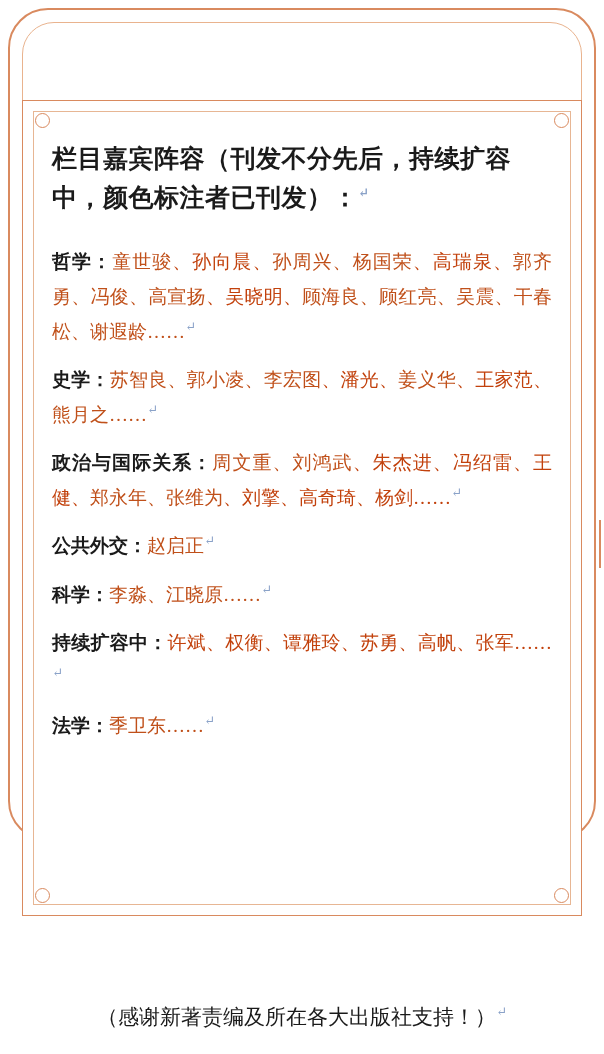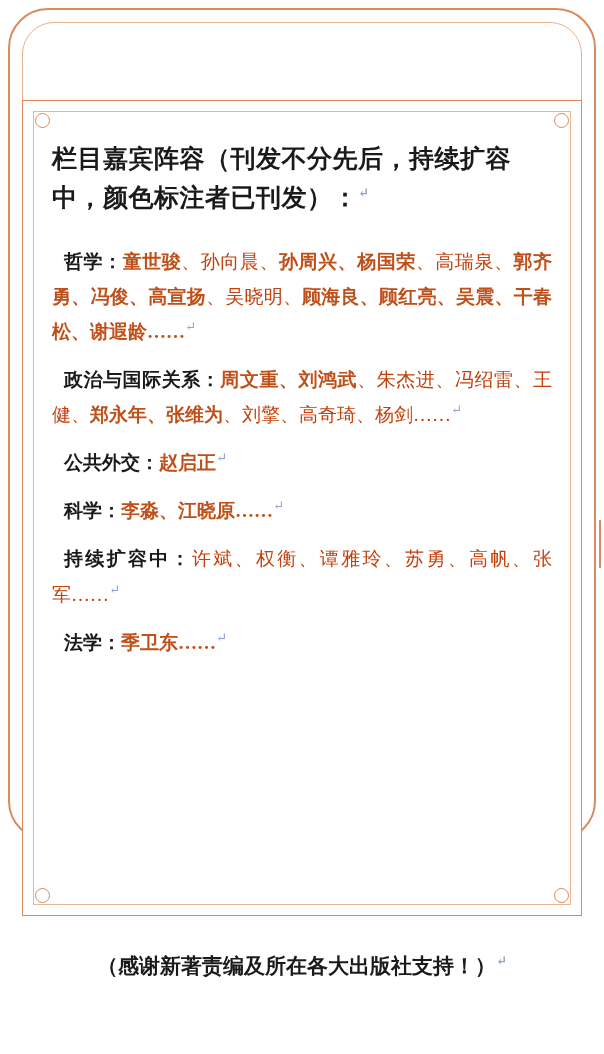--- a/index.html
+++ b/index.html
@@ -93,42 +93,41 @@
   .para {
     font-size: 19px;
     line-height: 1.85;
     color: #1a1a1a;
     margin-bottom: 13px;
     text-align: justify;
   }
   .lbl {
     font-weight: bold;
     color: #1a1a1a;
-    margin-left: 12px;
   }
   .hl {
-    font-weight: bold;
+    font-weight: normal;
     color: #c0501a;
   }
   .pl {
     color: #c2410c;
   }
   .mark {
     color: #8aa2c8;
     font-size: 13px;
     vertical-align: super;
   }
   .footer {
     position: absolute;
     left: 0;
     right: 0;
-    top: 952px;
+    top: 1003px;
     text-align: center;
     font-size: 21px;
-    font-weight: bold;
+    font-weight: normal;
     color: #1a1a1a;
   }
   .sidebar-tick {
     position: absolute;
     right: 3px;
     top: 520px;
     width: 2px;
     height: 48px;
     background: #d98a5f;
   }
@@ -149,20 +148,21 @@
   </div>
 
   <div class="sidebar-tick"></div>
 
   <div class="content">
     <div class="title">
       <span>栏目嘉宾阵容（刊发不分先后，持续扩容中，颜色标注者已刊发）：</span><span class="mark">↵</span>
     </div>
     <div id="sections">
         <div class="para"><span class="lbl">哲学：</span><span class="hl">童世骏</span><span class="pl">、孙向晨、</span><span class="hl">孙周兴、杨国荣</span><span class="pl">、高瑞泉、</span><span class="hl">郭齐勇、冯俊、高宣扬</span><span class="pl">、吴晓明、</span><span class="hl">顾海良、顾红亮、吴震、干春松、谢遐龄……</span><span class="mark">↵</span></div>
+        <div class="para"><span class="lbl">史学：</span><span class="hl">苏智良、郭小凌、李宏图</span><span class="pl">、潘光、</span><span class="hl">姜义华</span><span class="pl">、王家范、</span><span class="hl">熊月之……</span><span class="mark">↵</span></div>
         <div class="para"><span class="lbl">政治与国际关系：</span><span class="hl">周文重、刘鸿武</span><span class="pl">、朱杰进、冯绍雷、王健、</span><span class="hl">郑永年、张维为</span><span class="pl">、刘擎、高奇琦、杨剑……</span><span class="mark">↵</span></div>
         <div class="para"><span class="lbl">公共外交：</span><span class="hl">赵启正</span><span class="mark">↵</span></div>
         <div class="para"><span class="lbl">科学：</span><span class="hl">李淼、江晓原……</span><span class="mark">↵</span></div>
         <div class="para"><span class="lbl">持续扩容中：</span><span class="pl">许斌、权衡、谭雅玲、苏勇、高帆、张军……</span><span class="mark">↵</span></div>
         <div class="para"><span class="lbl">法学：</span><span class="hl">季卫东……</span><span class="mark">↵</span></div>
       </div>
   </div>
 
   <div class="footer">
     <span>（感谢新著责编及所在各大出版社支持！）</span><span class="mark">↵</span>

